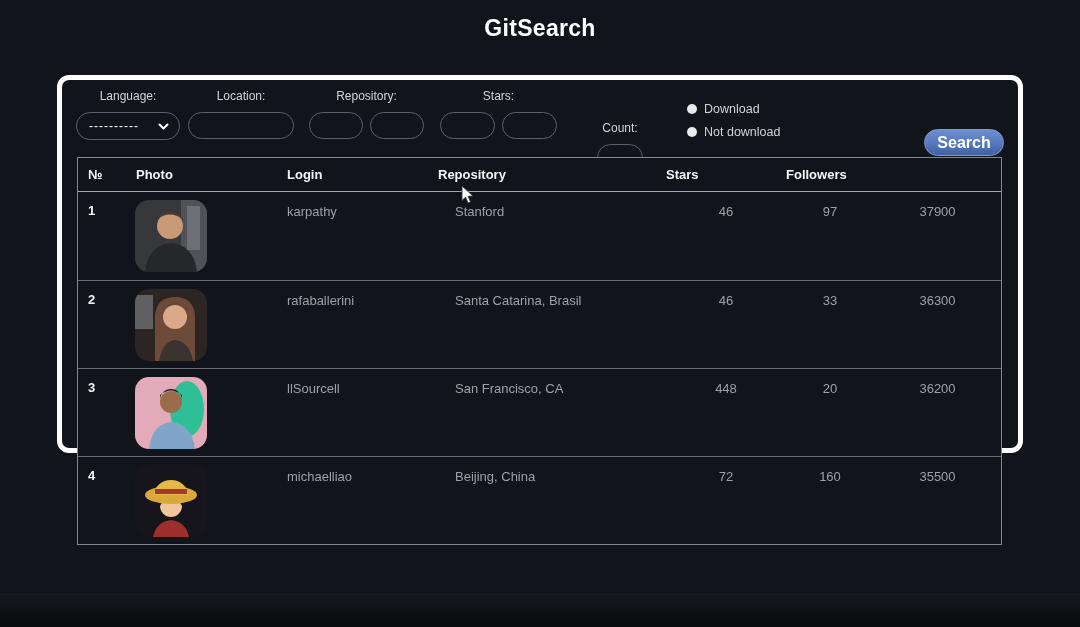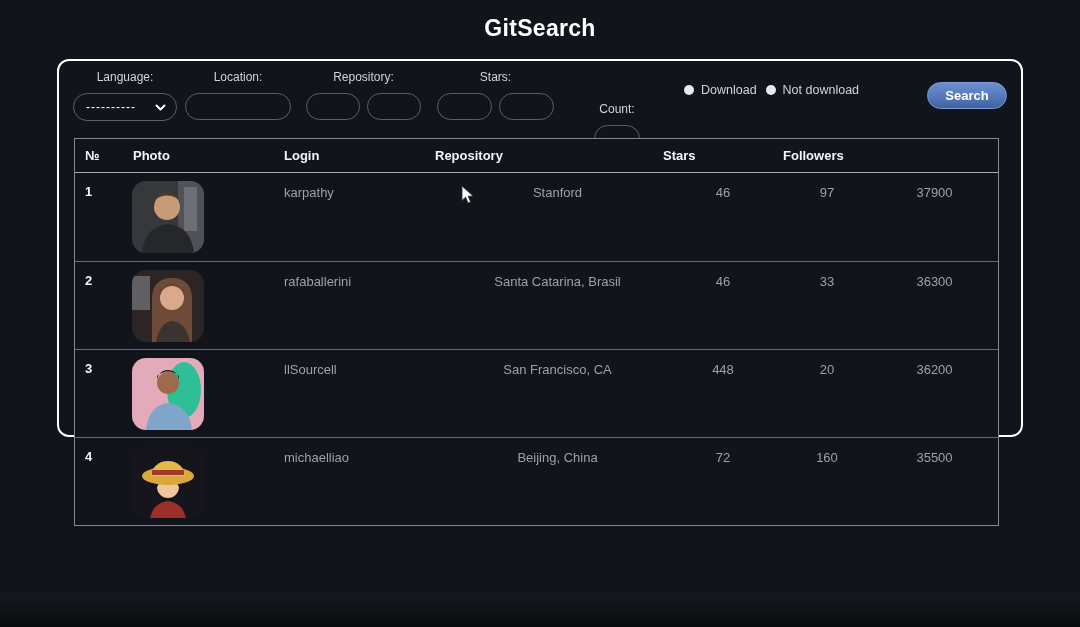--- a/index.html
+++ b/index.html
@@ -19,23 +19,23 @@
   .page-title {
     text-align: center;
     font-size: 23px;
     font-weight: bold;
     letter-spacing: 0.3px;
     margin-top: 15px;
     color: #ffffff;
   }
   .panel {
     position: absolute;
-    left: 57px; top: 59px;
+    left: 57px; top: 75px;
     width: 966px; height: 378px;
-    border: 2px solid #ffffff;
+    border: 5px solid #ffffff;
     border-radius: 12px;
     background: #12141b;
   }
   
   .filters {
     display: flex;
     align-items: flex-start;
     padding: 9px 14px 0 12px;
     height: 70px;
   }
@@ -73,43 +73,43 @@
   .g-location .pill-input { width: 106px; }
   .g-repository { margin-left: 15px; }
   .g-repository .pill-input { width: 54px; }
   .g-follow { margin-left: 14px; }
   .g-follow .pill-input { width: 56px; }
   .g-stars { margin-left: 16px; }
   .g-stars .pill-input { width: 55px; }
   .g-count { margin-left: 40px; margin-top: 32px; }
   .g-count .pill-input { width: 46px; }
   .radio-group {
-    display: flex; flex-direction: row;
+    display: flex; flex-direction: column;
     gap: 9px;
     margin-left: 44px;
     margin-top: 13px;
   }
   .radio-row { display: flex; align-items: center; gap: 7px; cursor: pointer; }
   .radio-dot {
     width: 10px; height: 10px;
     border-radius: 50%;
     background: #e9eaec;
     flex: 0 0 auto;
   }
   .radio-row .rlabel { font-size: 12.5px; color: #d2d3d7; }
   .search-btn {
     margin-left: auto;
-    margin-top: 12px;
+    margin-top: 40px;
     width: 80px; height: 27px;
     border-radius: 14px;
     border: 1px solid #7b9ad8;
     background: linear-gradient(180deg, #6d8ecf 0%, #5578bd 55%, #41619f 100%);
     color: #ffffff;
     font-weight: bold;
-    font-size: 13px;
+    font-size: 16px;
     font-family: "Liberation Sans", sans-serif;
     cursor: pointer;
   }
   
   .results {
     position: absolute;
     left: 15px; top: 77px;
     width: 925px;
     border: 1px solid #84878e;
     background: #12141b;
@@ -151,21 +151,21 @@
     overflow: hidden;
     display: block;
   }
   .avatar svg { display: block; width: 72px; height: 72px; }
   .c-text {
     padding-top: 12px;
     font-size: 13px;
     color: #9da0a6;
   }
   .c-login { padding-left: 7px; }
-  .c-location { padding-left: 17px; text-align: center; }
+  .c-location { padding-left: 17px; }
   .c-center { text-align: center; }
   
   .cursor {
     position: absolute;
     left: 461px; top: 185px;
     width: 13px; height: 19px;
     pointer-events: none;
     z-index: 50;
   }
 </style>

